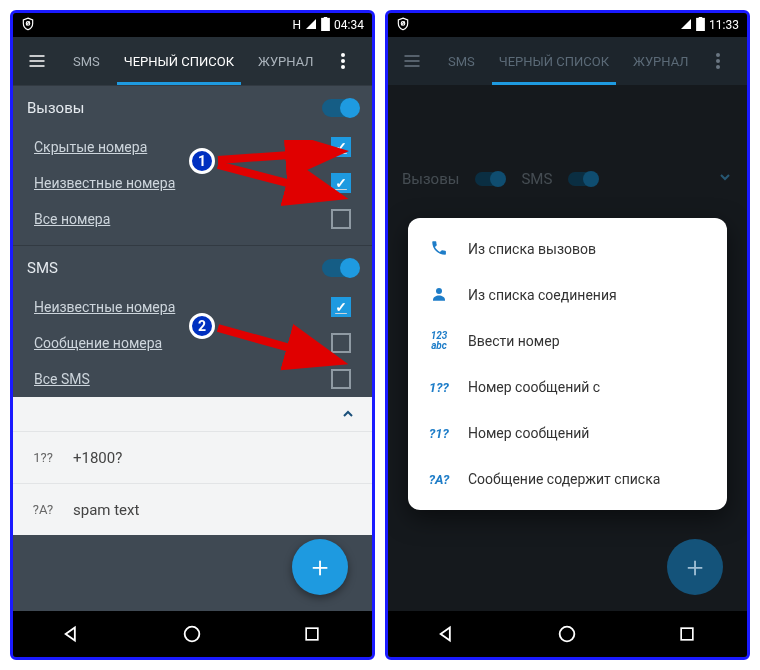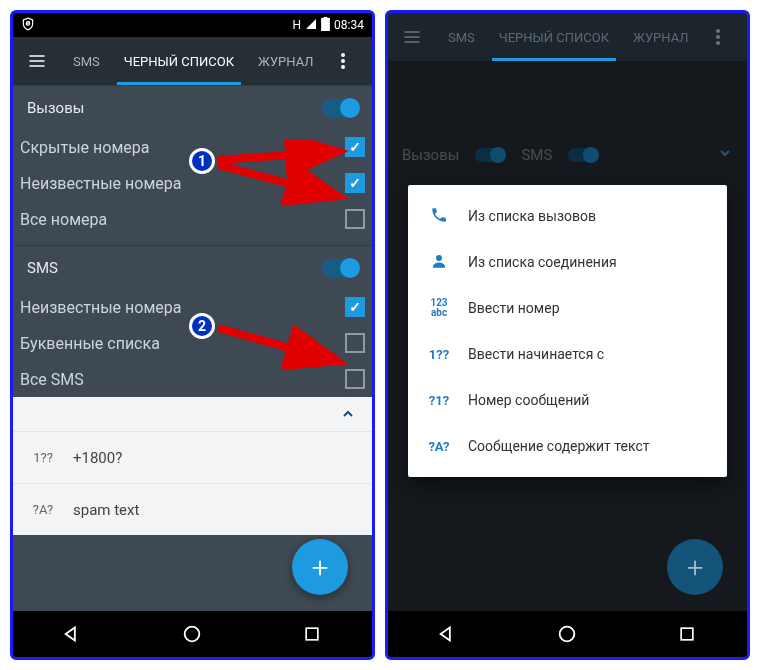--- a/index.html
+++ b/index.html
@@ -53,21 +53,21 @@
   display:flex; align-items:center; justify-content:space-between;
   padding: 0 14px; color:#e5eaef; font-size:15px;
   border-top: 1px solid rgba(0,0,0,.2);
 }
 .toggle {
   width:36px; height:18px; border-radius:10px; background:#155d85; position:relative; cursor:pointer;
 }
 .toggle .knob { width:20px; height:20px; border-radius:50%; background:#1e9ae0; position:absolute; right:-2px; top:-1px;}
 .row {
   height:36px; display:flex; align-items:center; justify-content:space-between;
-  padding: 0 7px; color:#cdd5dc; font-size:16px;
+  padding: 0 21px; color:#cdd5dc; font-size:14px;text-decoration:underline;
 }
 .checkbox {
   width:20px; height:20px; border:2px solid #8f9aa3; display:flex; align-items:center; justify-content:center; cursor:pointer;
 }
 .checkbox.checked { background:#1e9ae0; border-color:#1e9ae0;}
 .checkbox.checked::after { content:'✓'; color:#fff; font-size:14px; font-weight:bold;}
 .list-area {
   background:#f3f4f5; color:#333;
 }
 .collapse-bar { height:34px; display:flex; align-items:center; justify-content:flex-end; padding:0 16px; color:#1a4f7a; cursor:pointer;}
@@ -82,25 +82,25 @@
 .nav-btn { width:28px; height:28px; display:flex; align-items:center; justify-content:center; cursor:pointer;}
 .nav-btn svg { stroke:#fff; fill:none; stroke-width:2;}
 
 
 .dim { position:absolute; inset:0; background:rgba(0,0,0,.5);}
 .quick-row { position:absolute; top:72px; left:0; right:0; height:44px; display:flex; align-items:center; gap:16px; padding:0 14px; color:#8a98a4; font-size:15px;}
 .quick-row .mini-toggle { width:30px; height:14px; border-radius:8px; background:#155d85; position:relative;}
 .quick-row .mini-toggle .k{width:16px;height:16px;border-radius:50%;background:#1e9ae0;position:absolute;right:-1px;top:-1px;}
 .chev { margin-left:auto; color:#4fb0e8;}
 .menu-sheet {
-  position:absolute; top:124px; left:20px; right:20px; background:#fff; border-radius:2px; box-shadow:0 8px 24px rgba(0,0,0,.5);
+  position:absolute; top:133px; left:20px; right:20px; background:#fff; border-radius:12px; box-shadow:0 8px 24px rgba(0,0,0,.5);
   padding: 8px 0;
 }
 .menu-item { height:46px; display:flex; align-items:center; gap:18px; padding:0 20px; font-size:14px; color:#333; cursor:pointer;}
-.menu-icon { width:22px; text-align:center; font-size:13px; color:#1e7dc8; font-weight:bold;}
+.menu-icon { width:22px; text-align:center; font-size:13px; color:#1e7dc8; font-weight:bold;font-style:italic;}
 .fab2 { position:absolute; right:24px; bottom:16px; width:56px; height:56px; border-radius:50%; background:#14537a; display:flex; align-items:center; justify-content:center; color:#9fbed4; font-size:28px;}
 
 
 .badge {
   position:absolute; width:26px; height:26px; border-radius:50%; background:#0030c0; border:3px solid #fff;
   color:#fff; font-weight:bold; display:flex; align-items:center; justify-content:center; font-size:14px; z-index:20;
 }
 .arrow { position:absolute; z-index:19; }
 
 .dimtxt { color:#5b6a77 !important; }
@@ -123,21 +123,21 @@
         <svg width="12" height="12" viewBox="0 0 24 24" fill="#fff">
             <path d="M2 22h20V2z"></path>
           </svg>
       </span>
       <span>
         <svg width="9" height="14" viewBox="0 0 10 16" fill="#fff">
             <rect x="0" y="1" width="10" height="15"></rect>
             <rect x="3" y="0" width="4" height="2"></rect>
           </svg>
       </span>
-      <span>08:34</span>
+      <span>04:34</span>
     </div>
   </div>
 
   <div class="app-bar">
     <div class="hamburger">
       <svg viewBox="0 0 24 24" stroke="#fff" stroke-width="2">
           <line x1="3" y1="6" x2="21" y2="6"></line>
           <line x1="3" y1="12" x2="21" y2="12"></line>
           <line x1="3" y1="18" x2="21" y2="18"></line>
         </svg>
@@ -184,21 +184,21 @@
       <span>SMS</span>
       <div class="toggle">
           <div class="knob"></div>
         </div>
     </div>
     <div class="row">
       <span>Неизвестные номера</span>
       <div class="checkbox checked"></div>
     </div>
     <div class="row">
-      <span>Буквенные списка</span>
+      <span>Сообщение номера</span>
       <div class="checkbox"></div>
     </div>
     <div class="row">
       <span>Все SMS</span>
       <div class="checkbox"></div>
     </div>
 
     <div class="list-area">
       <div class="collapse-bar">
         <svg width="16" height="16" viewBox="0 0 24 24" fill="none" stroke="#1a4f7a" stroke-width="3">
@@ -252,20 +252,39 @@
       </div>
     <div class="nav-btn">
         <svg width="20" height="20" viewBox="0 0 24 24">
           <rect x="5" y="5" width="14" height="14" fill="none" stroke="#fff" stroke-width="2"></rect>
         </svg>
       </div>
   </div>
 </div>
 
 <div class="phone">
+  <div class="status-bar">
+    <span>
+      <svg width="14" height="14" viewBox="0 0 24 24" fill="none" stroke="#fff" stroke-width="2">
+          <path d="M12 2l8 3v6c0 5-3.5 9-8 11-4.5-2-8-6-8-11V5l8-3z"></path>
+          <circle cx="12" cy="11" r="3"></circle>
+          <line x1="9" y1="14" x2="15" y2="8"></line>
+        </svg>
+    </span>
+    <div class="status-right">
+      <span><svg width="12" height="12" viewBox="0 0 24 24" fill="#fff">
+            <path d="M2 22h20V2z"></path>
+          </svg></span>
+      <span><svg width="9" height="14" viewBox="0 0 10 16" fill="#fff">
+            <rect x="0" y="1" width="10" height="15"></rect>
+            <rect x="3" y="0" width="4" height="2"></rect>
+          </svg></span>
+      <span>11:33</span>
+    </div>
+  </div>
 
   <div class="app-bar" style="background:#1d252c">
     <div class="hamburger dimtxt">
       <svg viewBox="0 0 24 24" stroke="#6a7682" stroke-width="2">
           <line x1="3" y1="6" x2="21" y2="6"></line>
           <line x1="3" y1="12" x2="21" y2="12"></line>
           <line x1="3" y1="18" x2="21" y2="18"></line>
         </svg>
     </div>
     <div class="tab dimtxt">
@@ -318,29 +337,29 @@
               <path d="M4 20c0-4 4-6 8-6s8 2 8 6v1H4z"></path>
             </svg></span>
         <span>Из списка соединения</span>
       </div>
       <div class="menu-item">
         <span class="menu-icon" style="font-size:10px; line-height:1">123<br>abc</span>
         <span>Ввести номер</span>
       </div>
       <div class="menu-item">
         <span class="menu-icon">1??</span>
-        <span>Ввести начинается с</span>
+        <span>Номер сообщений с</span>
       </div>
       <div class="menu-item">
         <span class="menu-icon">?1?</span>
         <span>Номер сообщений</span>
       </div>
       <div class="menu-item">
         <span class="menu-icon">?A?</span>
-        <span>Сообщение содержит текст</span>
+        <span>Сообщение содержит списка</span>
       </div>
     </div>
 
     <div class="fab2">＋</div>
   </div>
 
   <div class="nav-bar">
     <div class="nav-btn">
         <svg width="22" height="22" viewBox="0 0 24 24">
           <polygon points="14,5 4,12 14,19" fill="none" stroke="#fff" stroke-width="2"></polygon>

